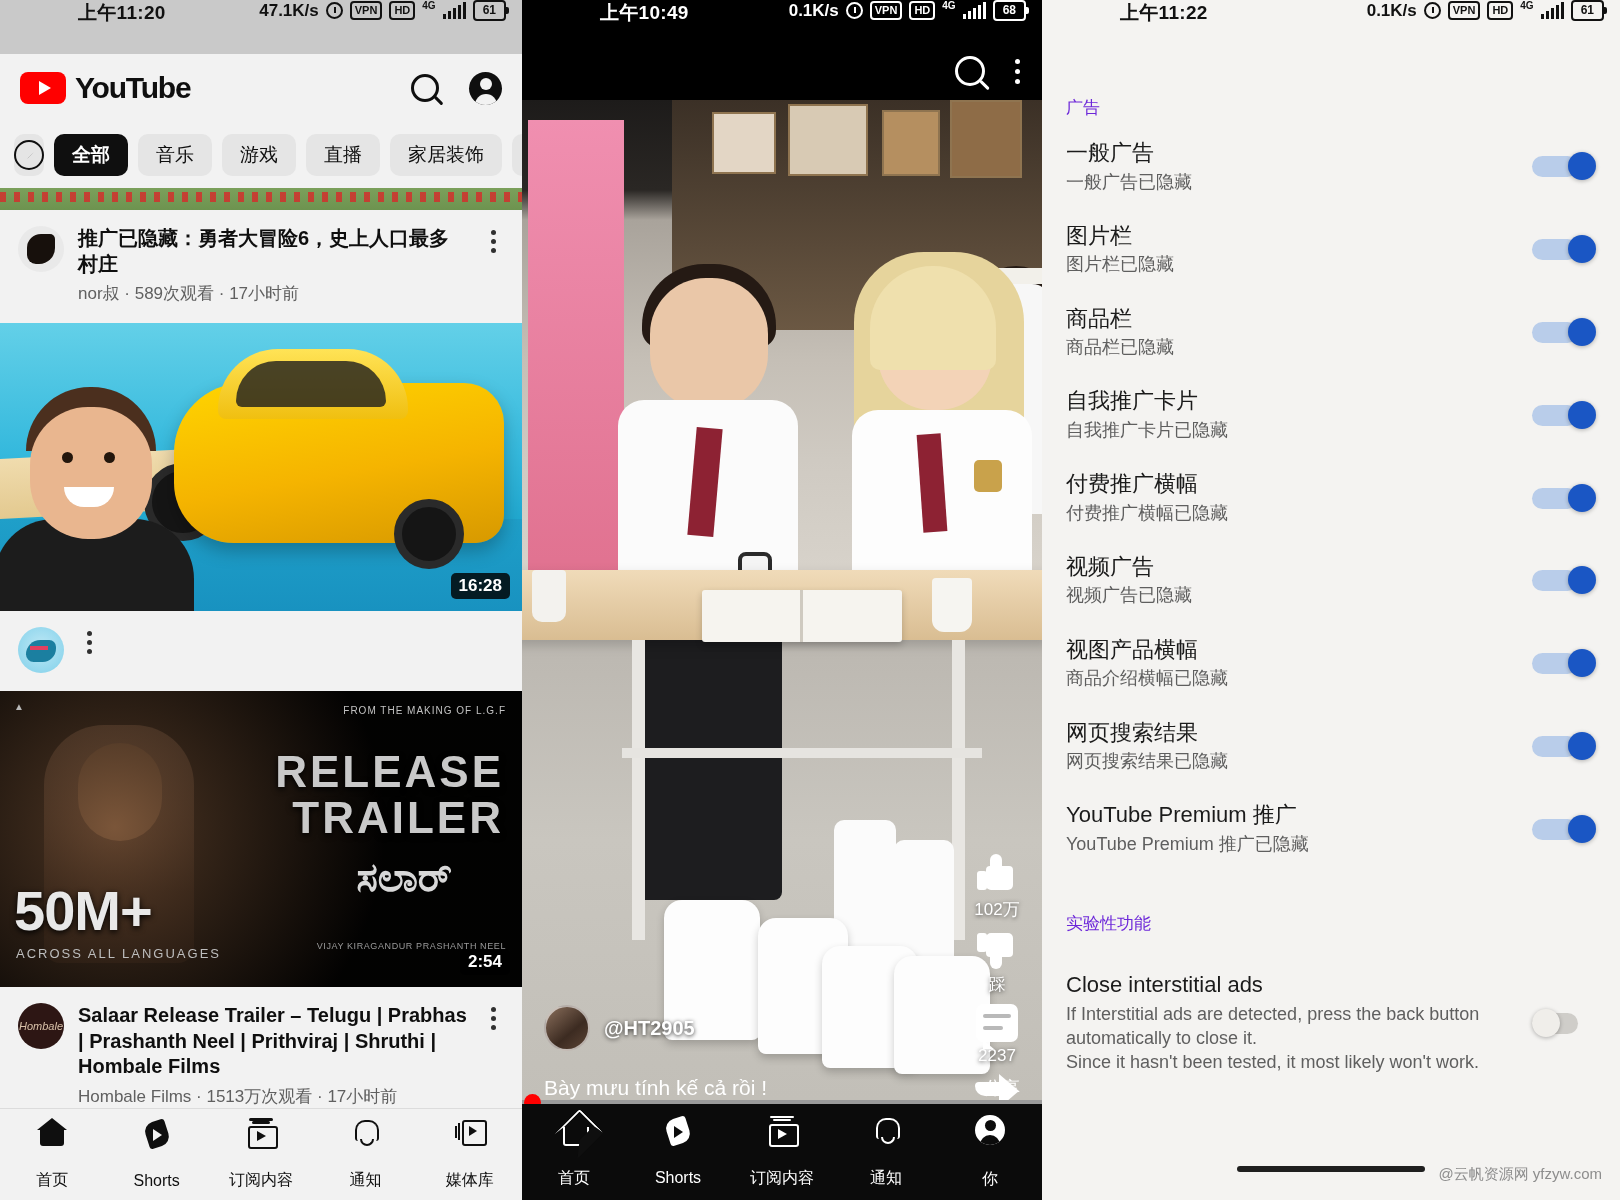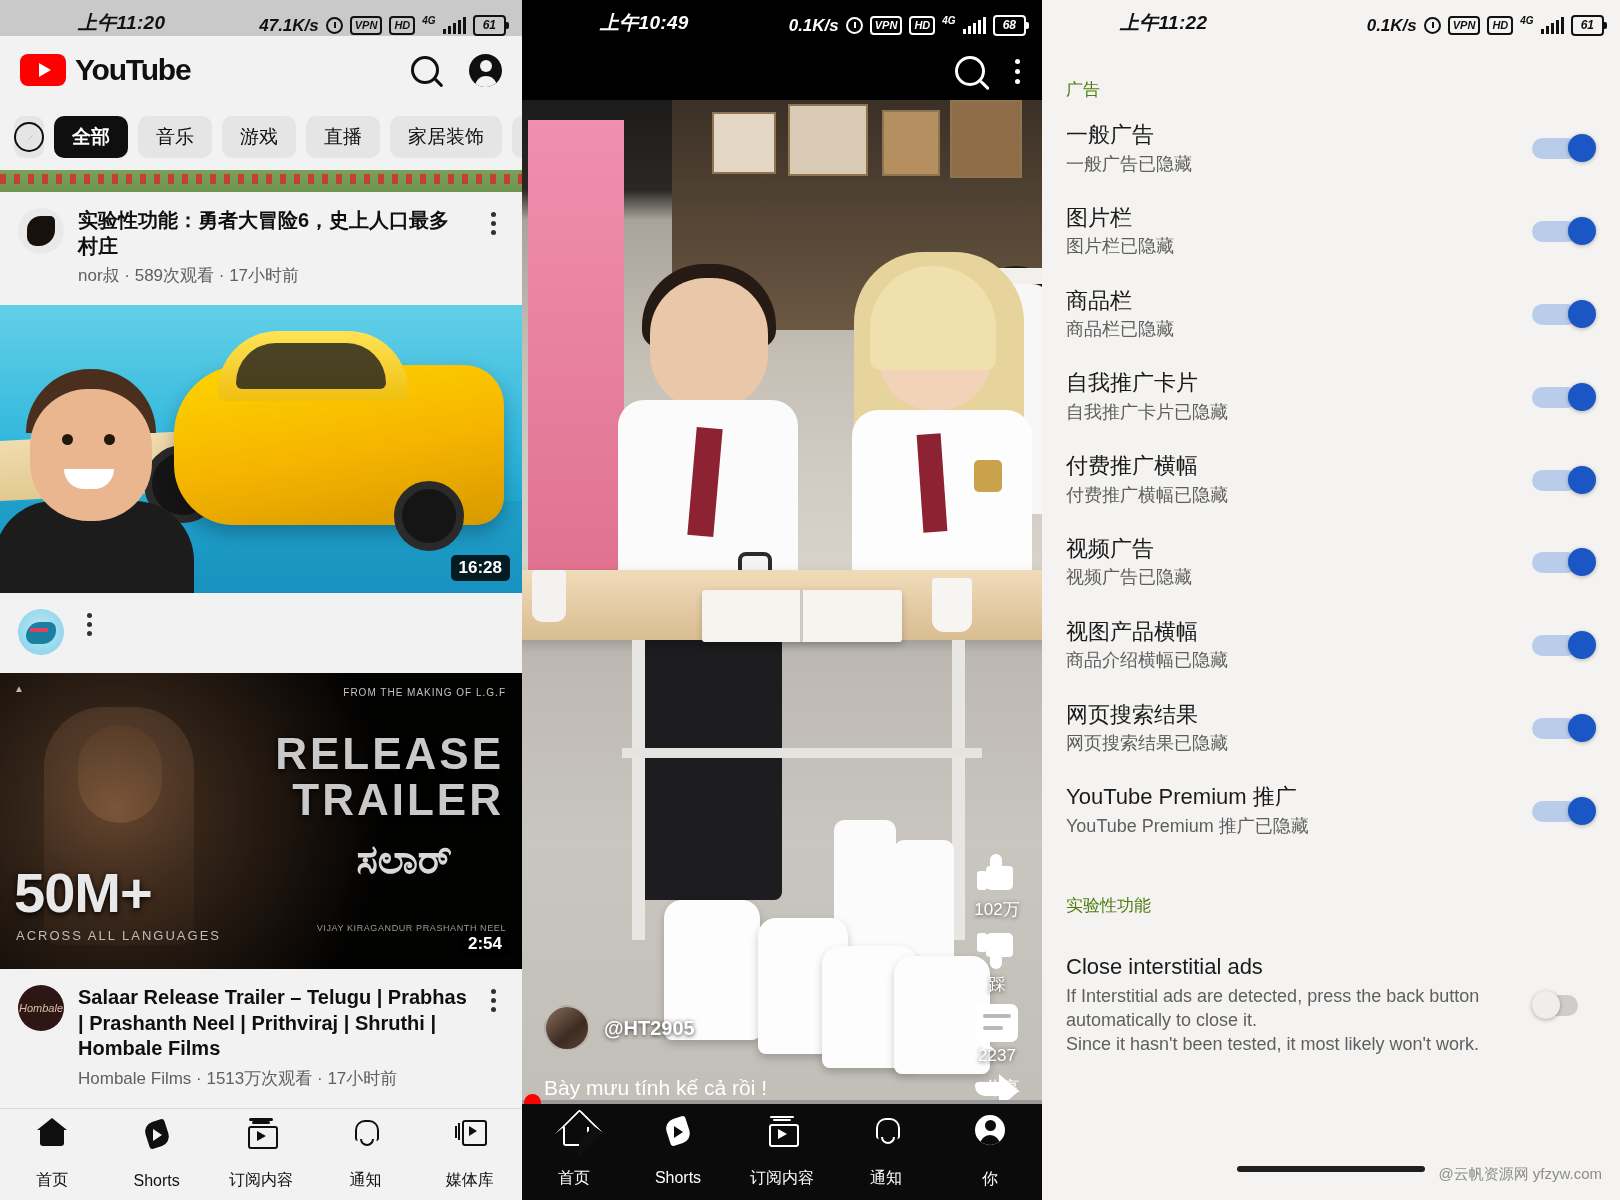--- a/index.html
+++ b/index.html
@@ -2,22 +2,22 @@
 <html><head>
 <meta charset="utf-8">
 <style>
   * { margin:0; padding:0; box-sizing:border-box; }
   html,body { width:1620px; height:1200px; overflow:hidden; background:#000;
               font-family:"Liberation Sans","DejaVu Sans",sans-serif; }
   .stage { position:relative; width:1620px; height:1200px; display:flex; }
 
   
   .panel1 { width:522px; height:1200px; background:#f2f2f2; position:relative; overflow:hidden; }
-  .statusbar { height:36px; display:flex; align-items:flex-end; padding:0 16px;
-               font-size:19px; font-weight:bold;font-style:italic; }
+  .statusbar { height:54px; display:flex; align-items:flex-start; padding:0 16px;
+               font-size:19px; font-weight:bold; }
   .sb-light { background:#c9c9c9; color:#111; }
   .sb-dark  { background:#000;    color:#fff; }
   .sb-time { margin-left:62px; letter-spacing:.3px; }
   .sb-right { margin-left:auto; display:flex; align-items:center; gap:7px; font-size:17px; }
   .ico-box { border:2px solid currentColor; border-radius:4px; font-size:11px;
              font-weight:bold; padding:0 3px; line-height:15px; }
   .batt { border:2px solid currentColor; border-radius:4px; font-size:12px; font-weight:bold;
           padding:0 8px; line-height:17px; position:relative; }
   .batt:after{ content:""; position:absolute; right:-5px; top:5px; width:3px; height:7px;
                background:currentColor; border-radius:0 2px 2px 0; }
@@ -269,21 +269,21 @@
   .shw .ic-bell:before,.shw .ic-bell:after{border-color:#fff;}
   .shw .ic-you{width:30px;height:30px;border-radius:50%;background:#fff;position:relative;overflow:hidden;}
   .shw .ic-you:before{content:"";position:absolute;width:11px;height:11px;border-radius:50%;
      background:#0b0b0b;left:9.5px;top:5px;}
   .shw .ic-you:after{content:"";position:absolute;width:20px;height:12px;border-radius:10px 10px 0 0;
      background:#0b0b0b;left:5px;top:20px;}
 
   
   .panel3 { width:578px; height:1200px; background:#f4f3f1; position:relative; overflow:hidden; }
   .p3-body { padding:0 24px; }
-  .sec-hdr { font-size:17px; color:#4d7c0f; margin-top:42px; margin-bottom:6px; }
+  .sec-hdr { font-size:17px; color:#6d28d9; margin-top:42px; margin-bottom:6px; }
   .setting-row { display:flex; align-items:center; min-height:76px; padding:14px 0; }
   .st-texts { flex:1; min-width:0; padding-right:16px; }
   .st-title { font-size:22px; color:#1b1b1b; line-height:1.25; }
   .st-sub { font-size:18px; color:#5f5f5f; margin-top:3px; line-height:1.35; }
   .toggle { width:64px; height:26px; border-radius:13px; position:relative; flex:0 0 64px; }
   .toggle .track{ position:absolute; left:0; top:3px; width:46px; height:21px; border-radius:11px; }
   .toggle .knob { position:absolute; width:28px; height:28px; border-radius:50%; top:-1px;
                   box-shadow:0 1px 4px rgba(0,0,0,.28); }
   .toggle.on .track{ background:#b9cdea; }
   .toggle.on .knob { background:#1a56c4; right:0; }
@@ -342,21 +342,21 @@
       <div class="chip">动作</div>
     </div>
 
     <div class="thumb-crop"></div>
     <div class="vmeta">
       <div class="vavatar" style="background:#e9e9e9;">
         <span style="position:absolute;left:9px;top:8px;width:28px;height:30px;background:#17100c;
                      border-radius:14px 5px 16px 9px;display:block"></span>
       </div>
       <div class="vtexts">
-        <div class="vtitle">实验性功能：勇者大冒险6，史上人口最多村庄</div>
+        <div class="vtitle">推广已隐藏：勇者大冒险6，史上人口最多村庄</div>
         <div class="vsub">nor叔 · 589次观看 · 17小时前</div>
       </div>
       <div class="vdots">
           <i></i>
           <i></i>
           <i></i>
         </div>
     </div>
 
     <div class="thumbA">

